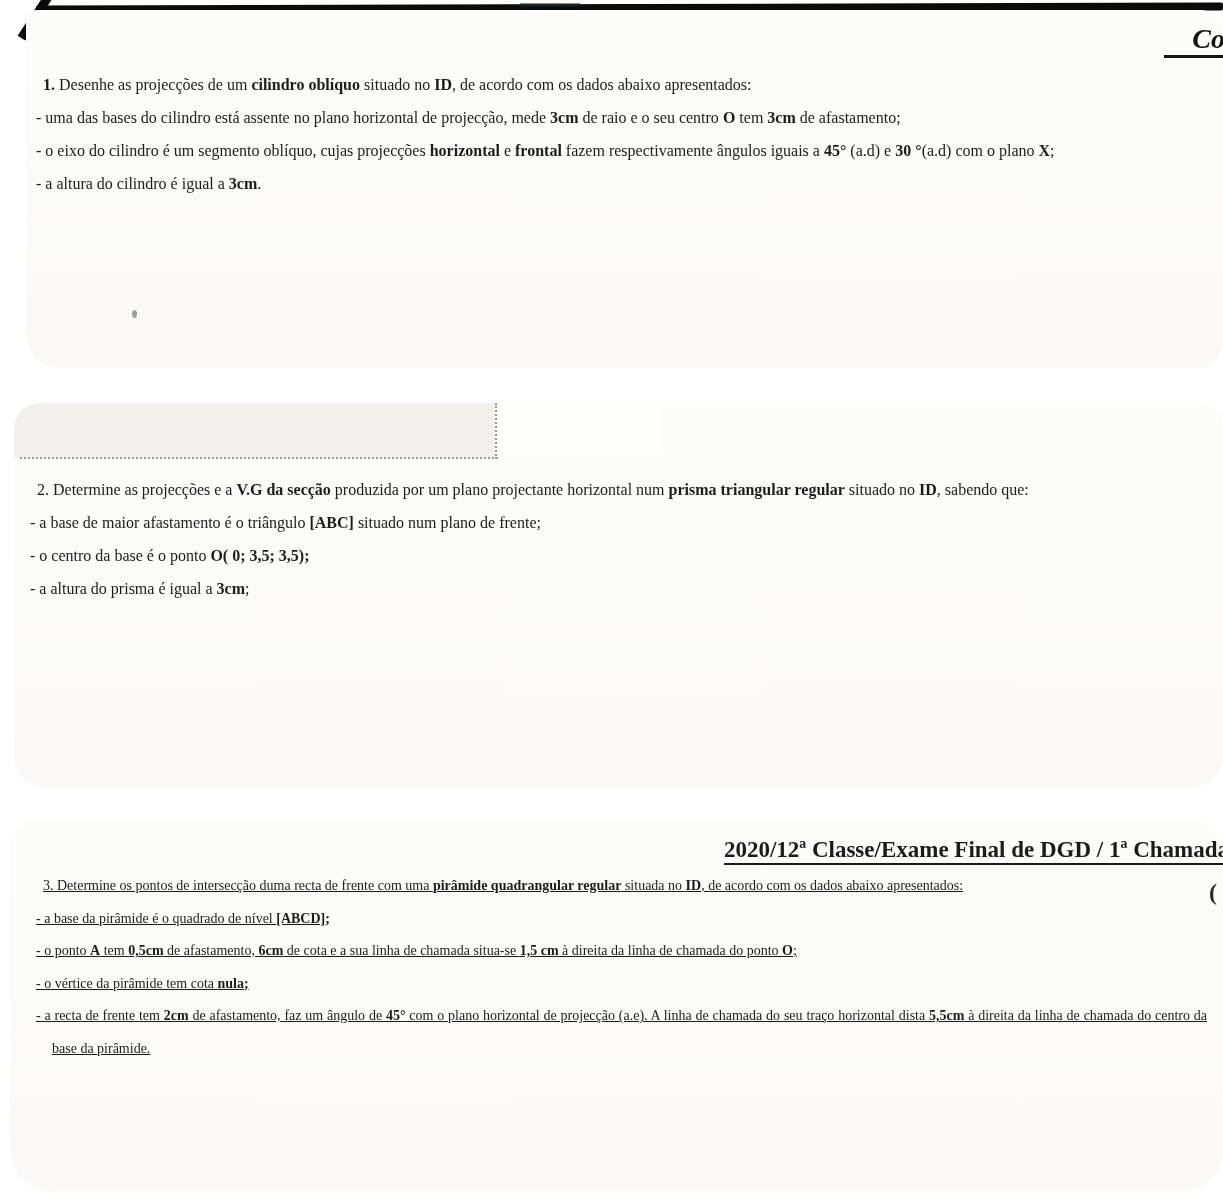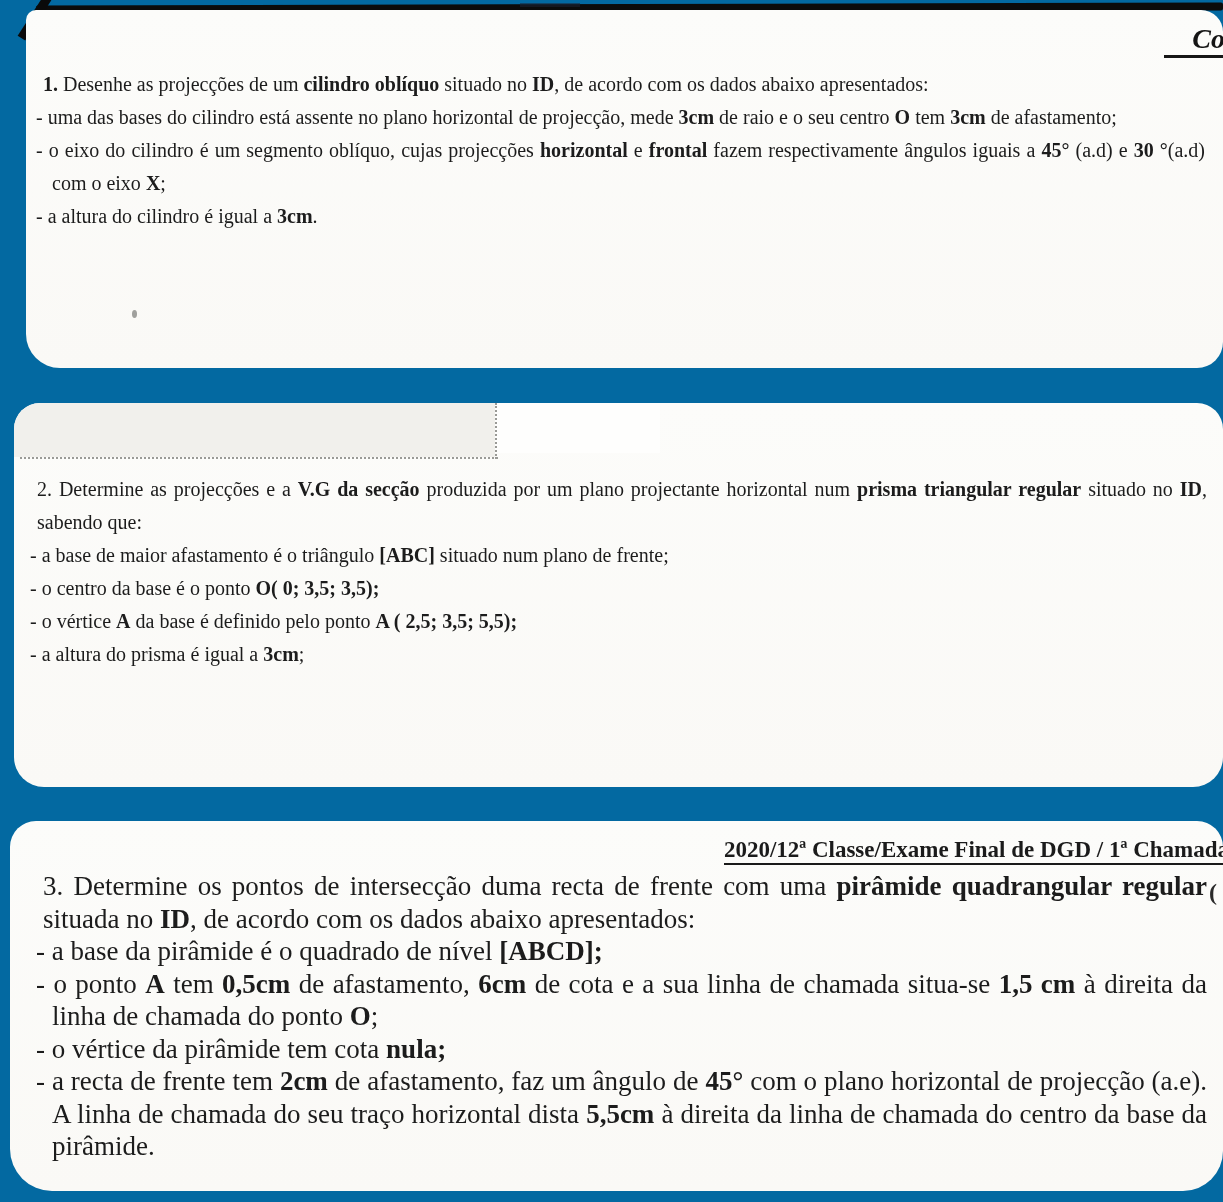--- a/index.html
+++ b/index.html
@@ -5,21 +5,21 @@
   html, body { margin: 0; padding: 0; }
   body {
     width: 1223px; height: 1202px;
     background: #232b3c;
     overflow: hidden;
     font-family: "Liberation Serif", "DejaVu Serif", serif;
   }
   #page-root {
     position: relative;
     width: 1223px; height: 1202px;
-    background: #0369a1;
+    background: #ffffff;
     overflow: hidden;
   }
   .card {
     position: absolute;
     background: linear-gradient(180deg, #fcfcfa 0%, #faf9f6 100%);
     color: #1b1b1b;
   }
   #card1 {
     left: 26px; top: 10px; right: 0; height: 358px;
     border-radius: 10px 22px 26px 34px;
@@ -90,64 +90,63 @@
     padding-bottom: 1px;
     margin-right: -6px;
   }
   .paren-artifact {
     position: absolute; right: 6px; top: 58px;
     font-size: 24px; font-weight: bold; color: #2a2a2a;
   }
   
   .qblock {
     position: relative;
-    font-size: 20px;
+    font-size: 16px;
     line-height: 33px;
     color: #1c1c1c;
   }
   #card1 .qblock { padding: 58px 18px 0 10px; }
   #card2 .qblock { padding: 70px 16px 0 16px; }
   #card3 .qblock { padding: 7px 16px 0 26px; }
-  #card3 .qblock { font-size: 27px; line-height: 32.5px; }
+  #card3 .qblock { font-size: 14px; line-height: 32.5px; text-decoration: underline; }
   .qblock p { margin: 0; }
   .jtext { text-align: justify; text-align-last: left; }
   .intro { margin-left: 7px !important; }
   .bullet { padding-left: 16px; text-indent: -16px; }
   b { font-weight: bold; }
 </style>
 </head>
 <body>
 
 <div id="page-root">
 
   <div id="topline"></div>
   <div id="topline-notch"></div>
   <div id="corner-mark"></div>
 
   <section class="card" id="card1">
     <div class="cont-label">Co</div>
     <div class="qblock">
       <p class="intro jtext"><b>1. </b><span>Desenhe as projecções de um </span><b>cilindro oblíquo</b><span> situado no </span><b>ID</b><span>, de acordo com os dados abaixo apresentados:</span></p>
       <p class="bullet jtext"><span>- uma das bases do cilindro está assente no plano horizontal de projecção, mede </span><b>3cm</b><span> de raio e o seu centro </span><b>O</b><span> tem </span><b>3cm</b><span> de afastamento;</span></p>
-      <p class="bullet jtext"><span>- o eixo do cilindro é um segmento oblíquo, cujas projecções </span><b>horizontal</b><span> e </span><b>frontal</b><span> fazem respectivamente ângulos iguais a </span><b>45°</b><span> (a.d) e </span><b>30 °</b><span>(a.d) com o eixo </span><b>X</b><span>;</span></p>
+      <p class="bullet jtext"><span>- o eixo do cilindro é um segmento oblíquo, cujas projecções </span><b>horizontal</b><span> e </span><b>frontal</b><span> fazem respectivamente ângulos iguais a </span><b>45°</b><span> (a.d) e </span><b>30 °</b><span>(a.d) com o plano </span><b>X</b><span>;</span></p>
       <p class="bullet jtext"><span>- a altura do cilindro é igual a </span><b>3cm</b><span>.</span></p>
     </div>
     <div class="dot-artifact"></div>
   </section>
 
   <section class="card" id="card2">
     <div class="shade"></div>
     <div class="bright"></div>
     <div class="dotted-h"></div>
     <div class="dotted-v"></div>
     <div class="qblock">
       <p class="intro jtext"><span>2. </span><span>Determine as projecções e a </span><b>V.G da secção</b><span> produzida por um plano projectante horizontal num </span><b>prisma triangular regular</b><span> situado no </span><b>ID</b><span>, sabendo que:</span></p>
       <p class="bullet jtext"><span>- a base de maior afastamento é o triângulo </span><b>[ABC]</b><span> situado num plano de frente;</span></p>
       <p class="bullet jtext"><span>- o centro da base é o ponto </span><b>O( 0; 3,5;  3,5);</b></p>
-      <p class="bullet jtext"><span>- o vértice </span><b>A</b><span> da base é definido pelo ponto </span><b>A ( 2,5;  3,5;  5,5);</b></p>
       <p class="bullet jtext"><span>- a altura do prisma é igual a </span><b>3cm</b><span>;</span></p>
     </div>
   </section>
 
   <section class="card" id="card3">
     <div class="exam-header">
       <span>2020/12ª Classe/Exame Final de DGD / 1ª Chamada</span>
     </div>
     <div class="paren-artifact">(</div>
     <div class="qblock">

